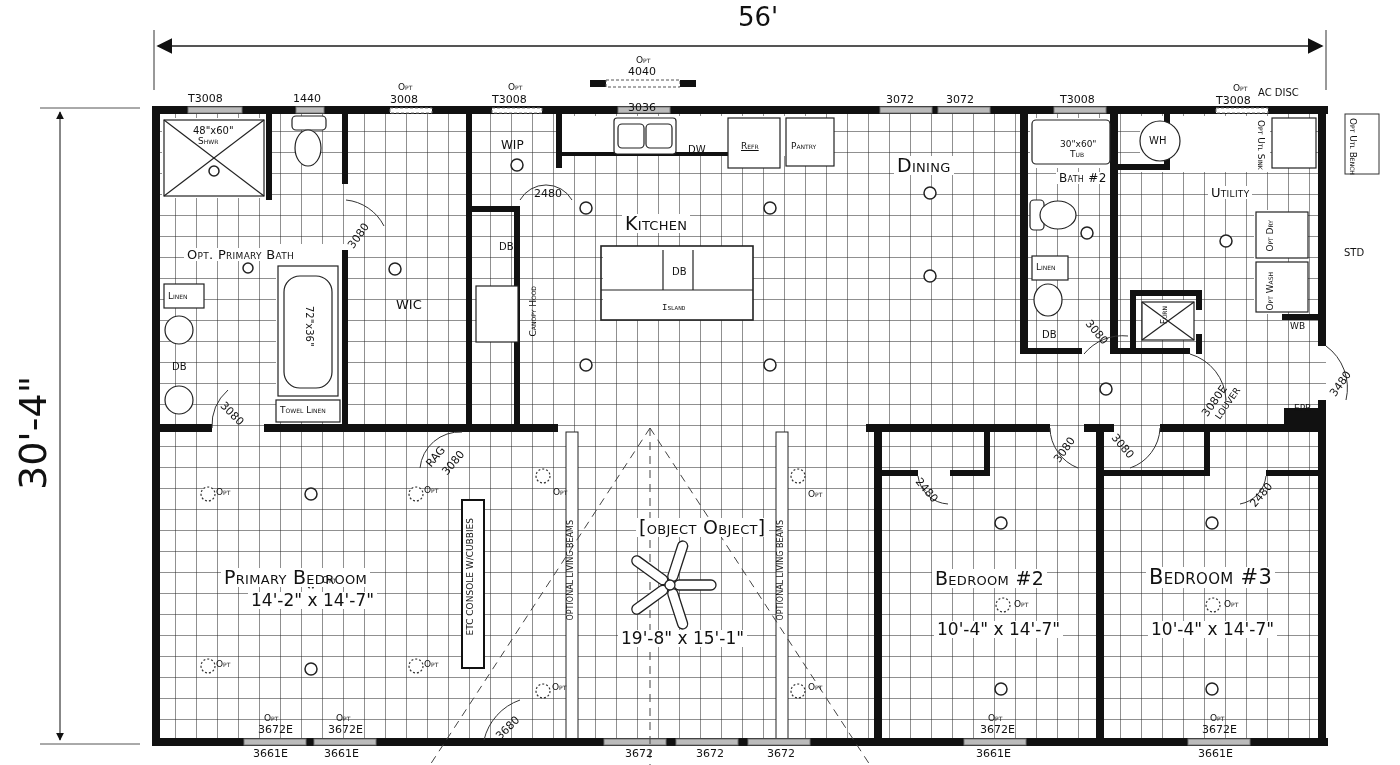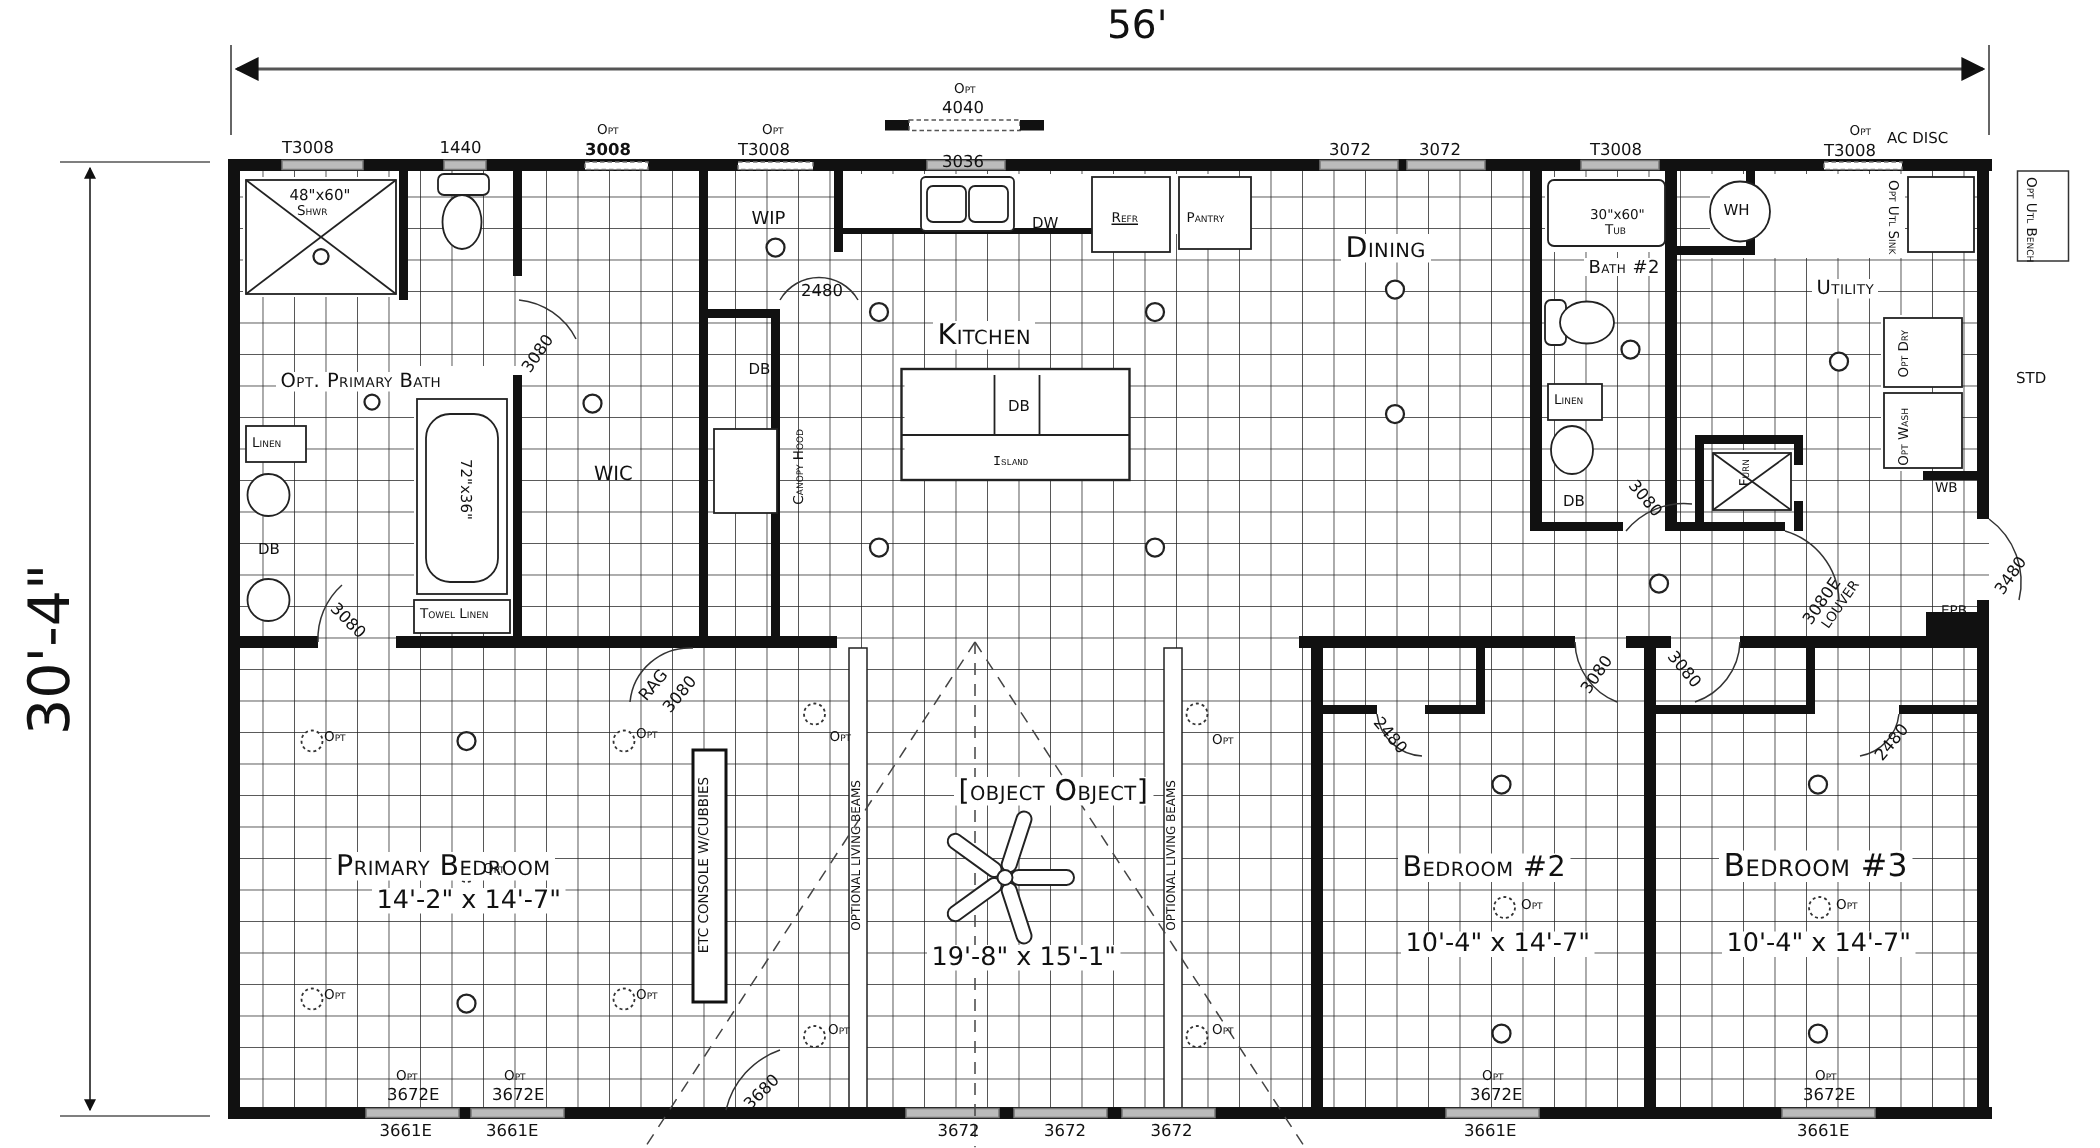--- a/index.html
+++ b/index.html
@@ -241,21 +241,21 @@
     <path d="M1266 476 A32 32 0 0 1 1240 504"></path>
   </g>
 </svg>
 
 <div class="lbl" style="left:738px;top:4px;font-size:26px;">56'</div>
 <div class="lbl" style="left:14px;top:490px;font-size:38px;transform:rotate(-90deg);transform-origin:left top;">30'-4"</div>
 
 <div class="lbl sm" style="left:188px;top:93px;">T3008</div>
 <div class="lbl sm" style="left:293px;top:93px;">1440</div>
 <div class="lbl xs" style="left:398px;top:83px;">Opt</div>
-<div class="lbl sm" style="left:390px;top:94px;font-weight:bold;">3008</div>
+<div class="lbl sm" style="left:390px;top:94px;">3008</div>
 <div class="lbl xs" style="left:508px;top:83px;">Opt</div>
 <div class="lbl sm" style="left:492px;top:94px;">T3008</div>
 <div class="lbl xs" style="left:636px;top:56px;">Opt</div>
 <div class="lbl sm" style="left:628px;top:66px;">4040</div>
 <div class="lbl sm" style="left:628px;top:102px;">3036</div>
 <div class="lbl sm" style="left:886px;top:94px;">3072</div>
 <div class="lbl sm" style="left:946px;top:94px;">3072</div>
 <div class="lbl sm" style="left:1060px;top:94px;">T3008</div>
 <div class="lbl xs" style="left:1233px;top:84px;">Opt</div>
 <div class="lbl sm" style="left:1216px;top:95px;">T3008</div>
@@ -271,21 +271,21 @@
 <div class="lbl sm" style="left:696px;top:748px;">3672</div>
 <div class="lbl sm" style="left:767px;top:748px;">3672</div>
 <div class="lbl xs" style="left:988px;top:714px;">Opt</div>
 <div class="lbl sm" style="left:980px;top:724px;">3672E</div>
 <div class="lbl sm" style="left:976px;top:748px;">3661E</div>
 <div class="lbl xs" style="left:1210px;top:714px;">Opt</div>
 <div class="lbl sm" style="left:1202px;top:724px;">3672E</div>
 <div class="lbl sm" style="left:1198px;top:748px;">3661E</div>
 
 <div class="lbl room" style="left:184px;top:248px;font-size:13px;">Opt. Primary Bath</div>
-<div class="lbl" style="left:396px;top:298px;font-size:13px;margin-top:12px;">WIC</div>
+<div class="lbl" style="left:396px;top:298px;font-size:13px;">WIC</div>
 <div class="lbl" style="left:501px;top:139px;font-size:12px;">WIP</div>
 <div class="lbl room" style="left:622px;top:214px;font-size:19px;">Kitchen</div>
 <div class="lbl room" style="left:894px;top:156px;font-size:19px;">Dining</div>
 <div class="lbl room" style="left:1056px;top:172px;font-size:12px;">Bath #2</div>
 <div class="lbl room" style="left:1208px;top:186px;font-size:13px;">Utility</div>
 
 <div class="lbl room" style="left:221px;top:544px;font-size:19px;margin-top:24px;">Primary Bedroom</div>
 <div class="lbl dim" style="left:248px;top:592px;font-size:17px;">14'-2" x 14'-7"</div>
 <div class="lbl room" style="left:636px;top:518px;font-size:19px;">[object Object]</div>
 <div class="lbl dim" style="left:618px;top:630px;font-size:17px;">19'-8" x 15'-1"</div>

